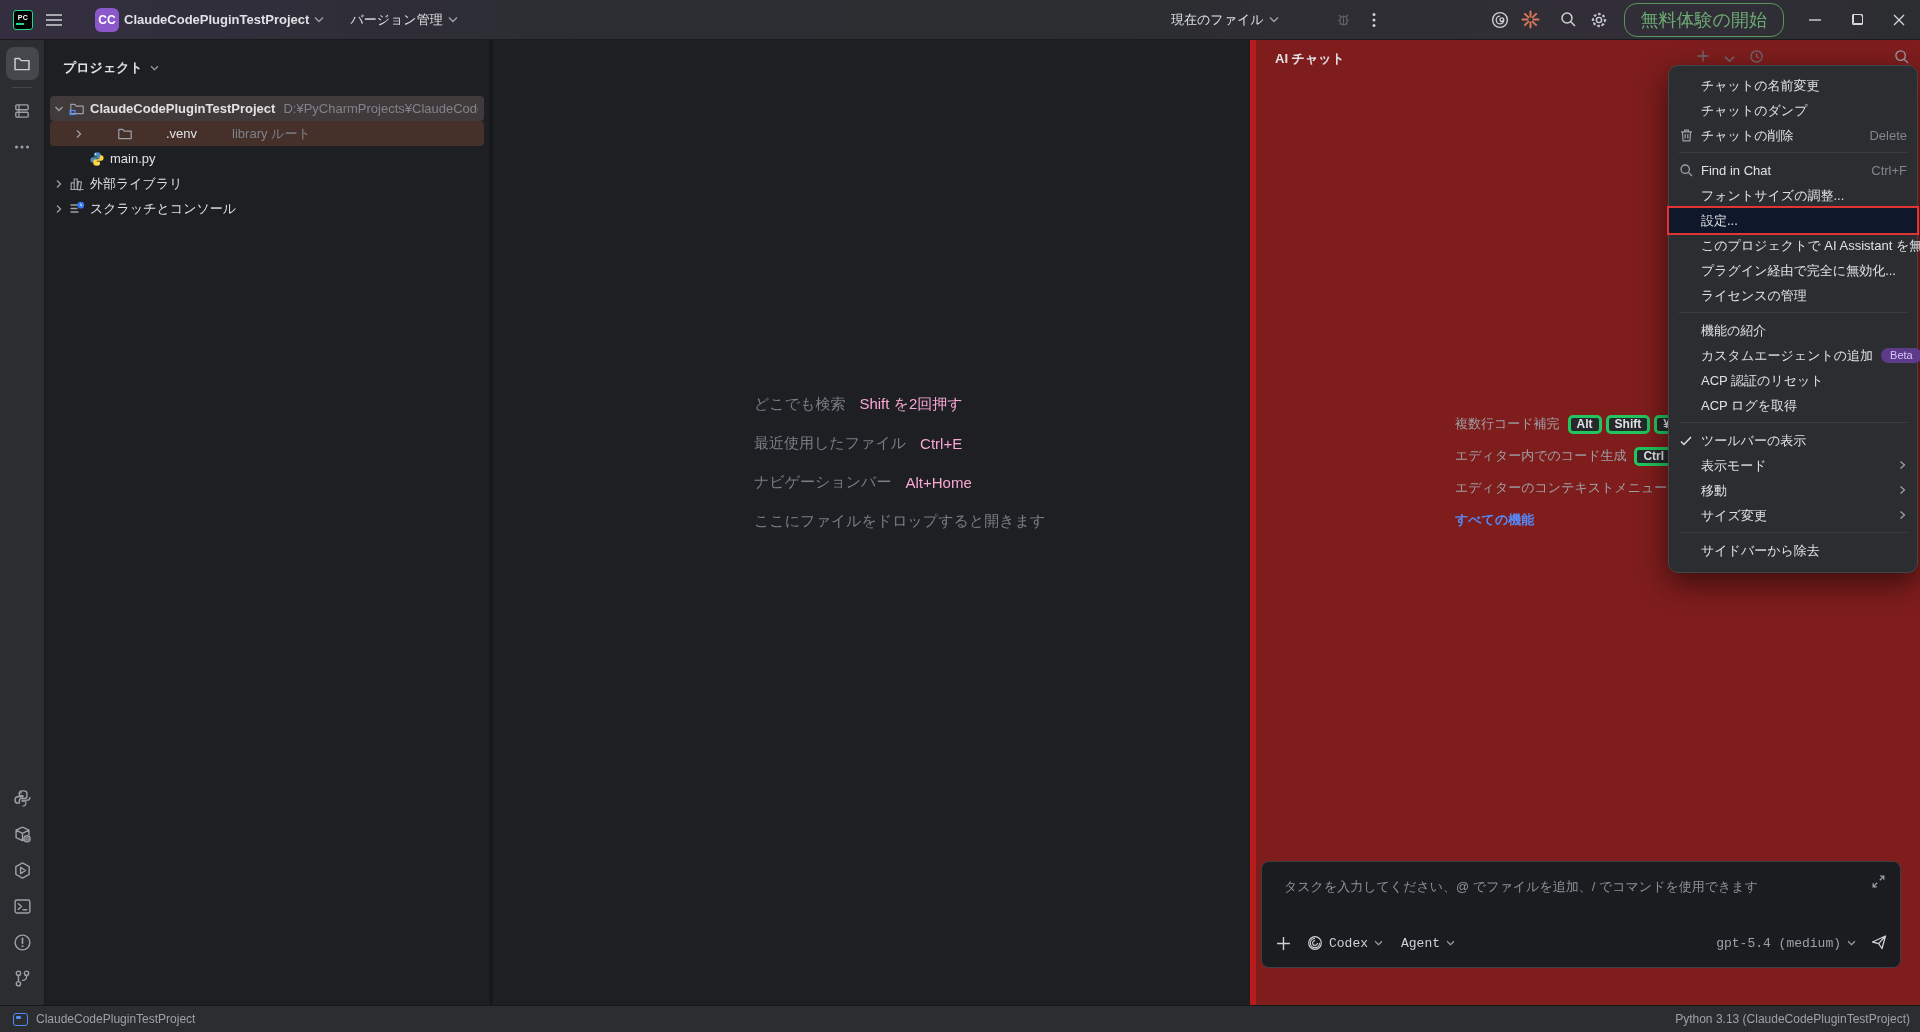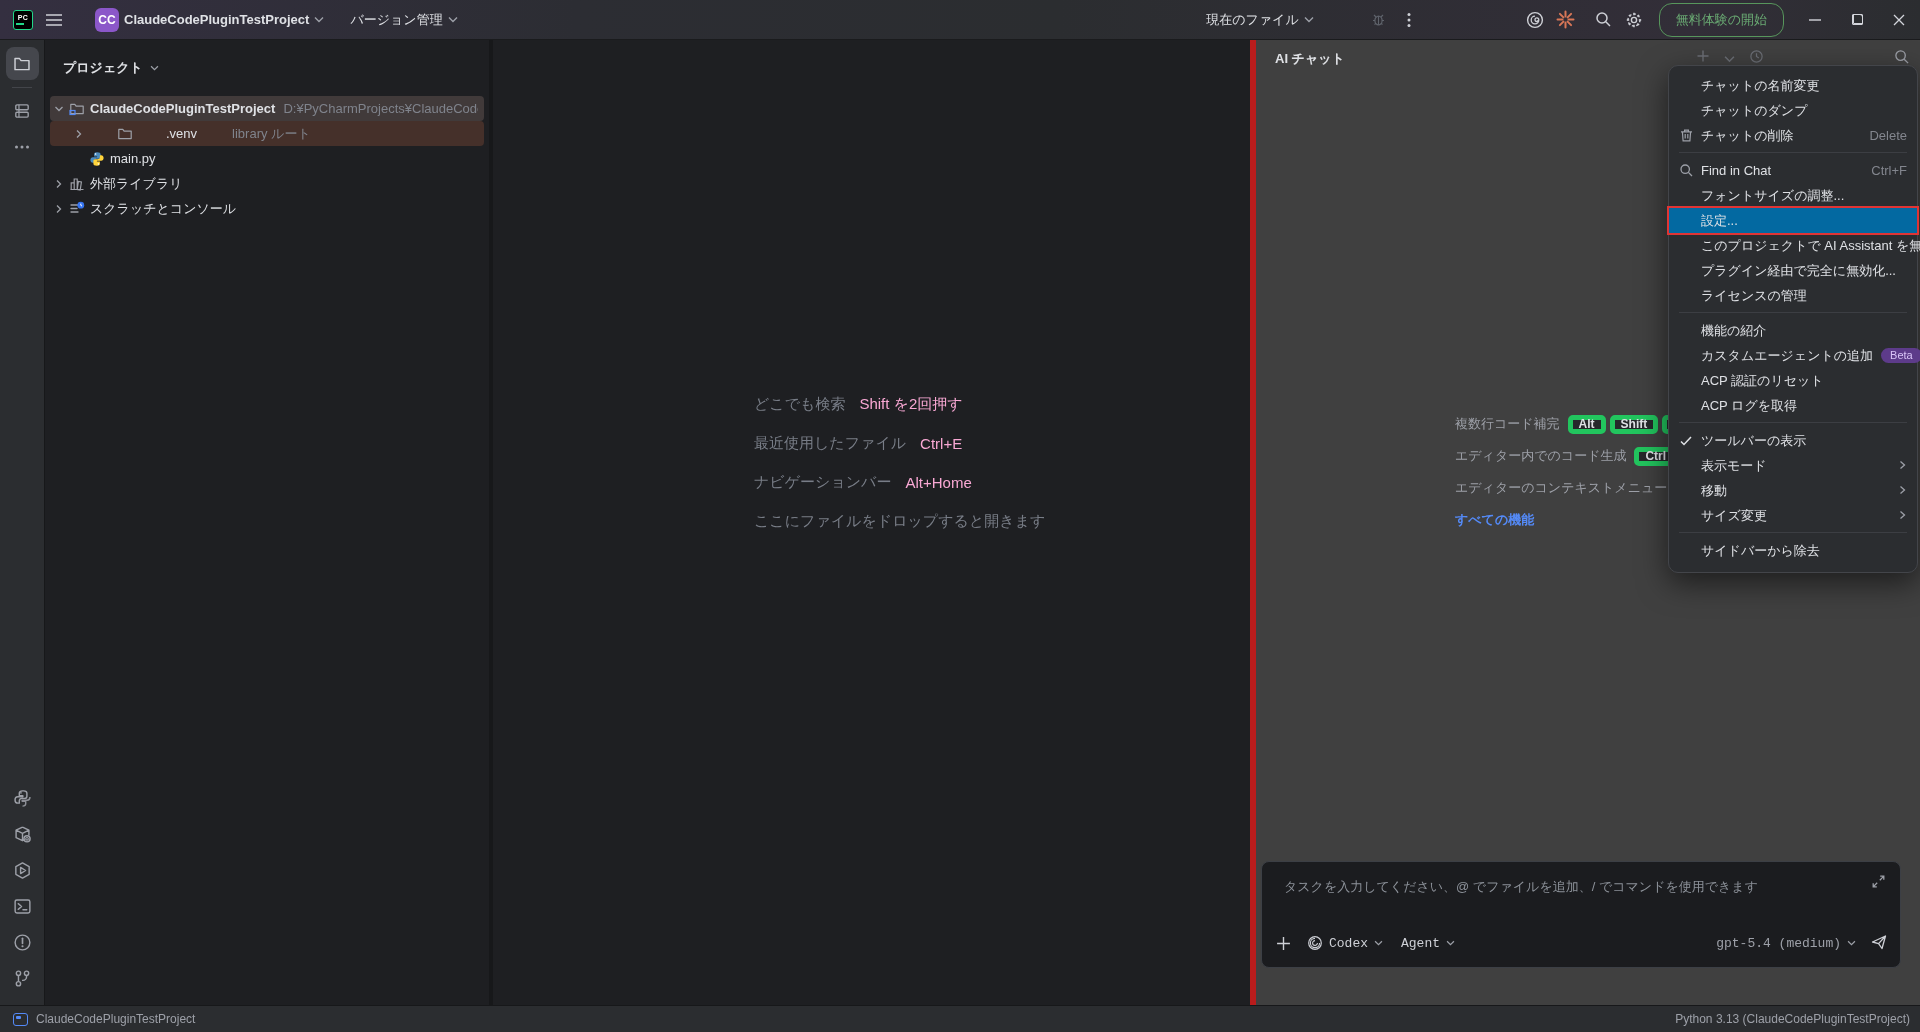--- a/index.html
+++ b/index.html
@@ -17,21 +17,21 @@
   .pc-logo span { font-size:7px; font-weight:bold; color:#fff; line-height:7px; letter-spacing:.5px; }
   .pc-logo i { display:block; width:8px; height:2px; background:#21d789; margin-top:2px; margin-right:6px; }
   .tb-btn { height:30px; min-width:30px; display:flex; align-items:center; justify-content:center;
     border-radius:6px; gap:5px; padding:0 6px; cursor:default; }
   .cc-chip { width:24px; height:24px; border-radius:6px; background:#8b57c9; color:#fff;
     font-weight:bold; font-size:12px; display:flex; align-items:center; justify-content:center; }
   .tb-proj { font-weight:bold; }
   .tb-right { margin-left:auto; display:flex; align-items:center; }
   .tb-gap { width:14px; }
   .trial { height:24px; padding:16px 16px; border:1px solid #57965c; border-radius:13px;
-    color:#6aab73; font-size:13px; display:flex; align-items:center; margin:0 10px; }
+    color:#6aab73; font-size:18px; display:flex; align-items:center; margin:0 10px; }
   .wbtn { width:42px; height:38px; display:flex; align-items:center; justify-content:center; color:#d3d5db; }
   .restore-glyph { position:relative; width:11px; height:11px; }
   .restore-glyph:before { content:""; position:absolute; left:0; bottom:0; width:9px; height:9px;
     border:1.2px solid #d3d5db; border-radius:1px; background:#2b2d30; }
   .restore-glyph:after { content:""; position:absolute; right:0; top:0; width:8px; height:8px;
     border:1.2px solid #d3d5db; border-top-right-radius:3px; }
 
   
   .main { flex:1 1 auto; display:flex; min-height:0; }
   .stripe { width:45px; background:#2b2d30; border-right:1px solid #17181a;
@@ -58,28 +58,28 @@
   .trow.bg-library { background:#45302a;gap:28px; }
   .indent1 { padding-left:20px; }
 
   .editor { flex:1; background:#1e1f22; border-right:6px solid #b91c1c; position:relative; }
   .shortcuts { position:absolute; left:261px; top:345px; }
   .shortcut-row { height:39px; display:flex; align-items:center; font-size:15px; }
   .shortcut-row .lab { color:#787d87; }
   .shortcut-row .keys { color:#f9a8d4; margin-left:14px; }
 
   
-  .chat { width:664px; position:relative; background:#404040; }
+  .chat { width:664px; position:relative; background:#7f1d1d; }
   .chat-title { position:absolute; left:19px; top:10px; font-weight:bold; }
   .chat-top-icons { position:absolute; top:9px; left:440px; display:flex; gap:14px; color:#6b6e75; }
   .chat-search { position:absolute; top:9px; right:10px; color:#9da0a8; }
   .hints { position:absolute; left:199px; top:368px; }
   .hint-row { height:32px; display:flex; align-items:center; color:#9da0a8; white-space:nowrap; }
   .hint-row .keys { display:flex; gap:4px; margin-left:8px; }
-  .kbd { border:5px solid #22c55e; border-radius:5px; padding:0 6px; height:19px; display:flex;
+  .kbd { border:3px solid #22c55e; border-radius:5px; padding:0 6px; height:19px; display:flex;
     align-items:center; color:#dfe1e5; font-size:12px; font-weight:bold; background:#26282b; }
   .hint-link { color:#548af7; font-weight:bold; }
 
   .chat-input { position:absolute; left:5px; top:821px; width:640px; height:107px;
     background:#1b1c1f; border:1px solid #3c3f45; border-radius:8px; }
   .ci-placeholder { position:absolute; left:22px; top:16px; color:#8c9199; }
   .ci-expand { position:absolute; right:14px; top:12px; color:#9da0a8; }
   .ci-bottom { position:absolute; left:14px; right:12px; bottom:10px; height:28px;
     display:flex; align-items:center; gap:8px; }
   .ci-chip { display:flex; align-items:center; gap:6px; color:#ced0d6;font-family:Liberation Mono, monospace; }
@@ -88,21 +88,21 @@
 
   
   .menu { position:absolute; left:1668px; top:65px; width:250px; background:#2b2d30;
     border:1px solid #43454a; border-radius:10px; padding:7px 0 9px; z-index:50;
     box-shadow:0 10px 30px rgba(0,0,0,.55); }
   .mrow { height:25px; display:flex; align-items:center; padding:0 10px 0 10px; position:relative; }
   .mrow .gutter { width:22px; flex:0 0 22px; display:flex; justify-content:flex-start; color:#9da0a8; }
   .mrow .mlabel { color:#dfe1e5; white-space:nowrap; }
   .mrow .mshort { margin-left:auto; color:#83868e; }
   .mrow .marrow { margin-left:auto; color:#9da0a8; }
-  .mrow.selected { background:#0369a1; }
+  .mrow.selected { background:#0f172a; }
   .mrow.annotated { outline:2px solid #e13434; outline-offset:0; z-index:2; }
   .msep { border:none; border-top:1px solid #3c3e43; margin:4px 10px 5px; }
   .beta { margin-left:8px; background:#5d3b8a; color:#d9c4f7; font-size:11px; border-radius:9px;
     padding:1px 9px 2px; }
 
   
   .statusbar { height:27px; flex:0 0 27px; background:#2b2d30; border-top:1px solid #17181a;
     display:flex; align-items:center; font-size:12px; color:#9da0a8; padding:0 10px 0 13px; z-index:5; }
   .sb-left { display:flex; align-items:center; gap:8px; }
   .sb-proj-icon { width:15px; height:13px; border:1.4px solid #548af7; border-radius:3px; position:relative; }

